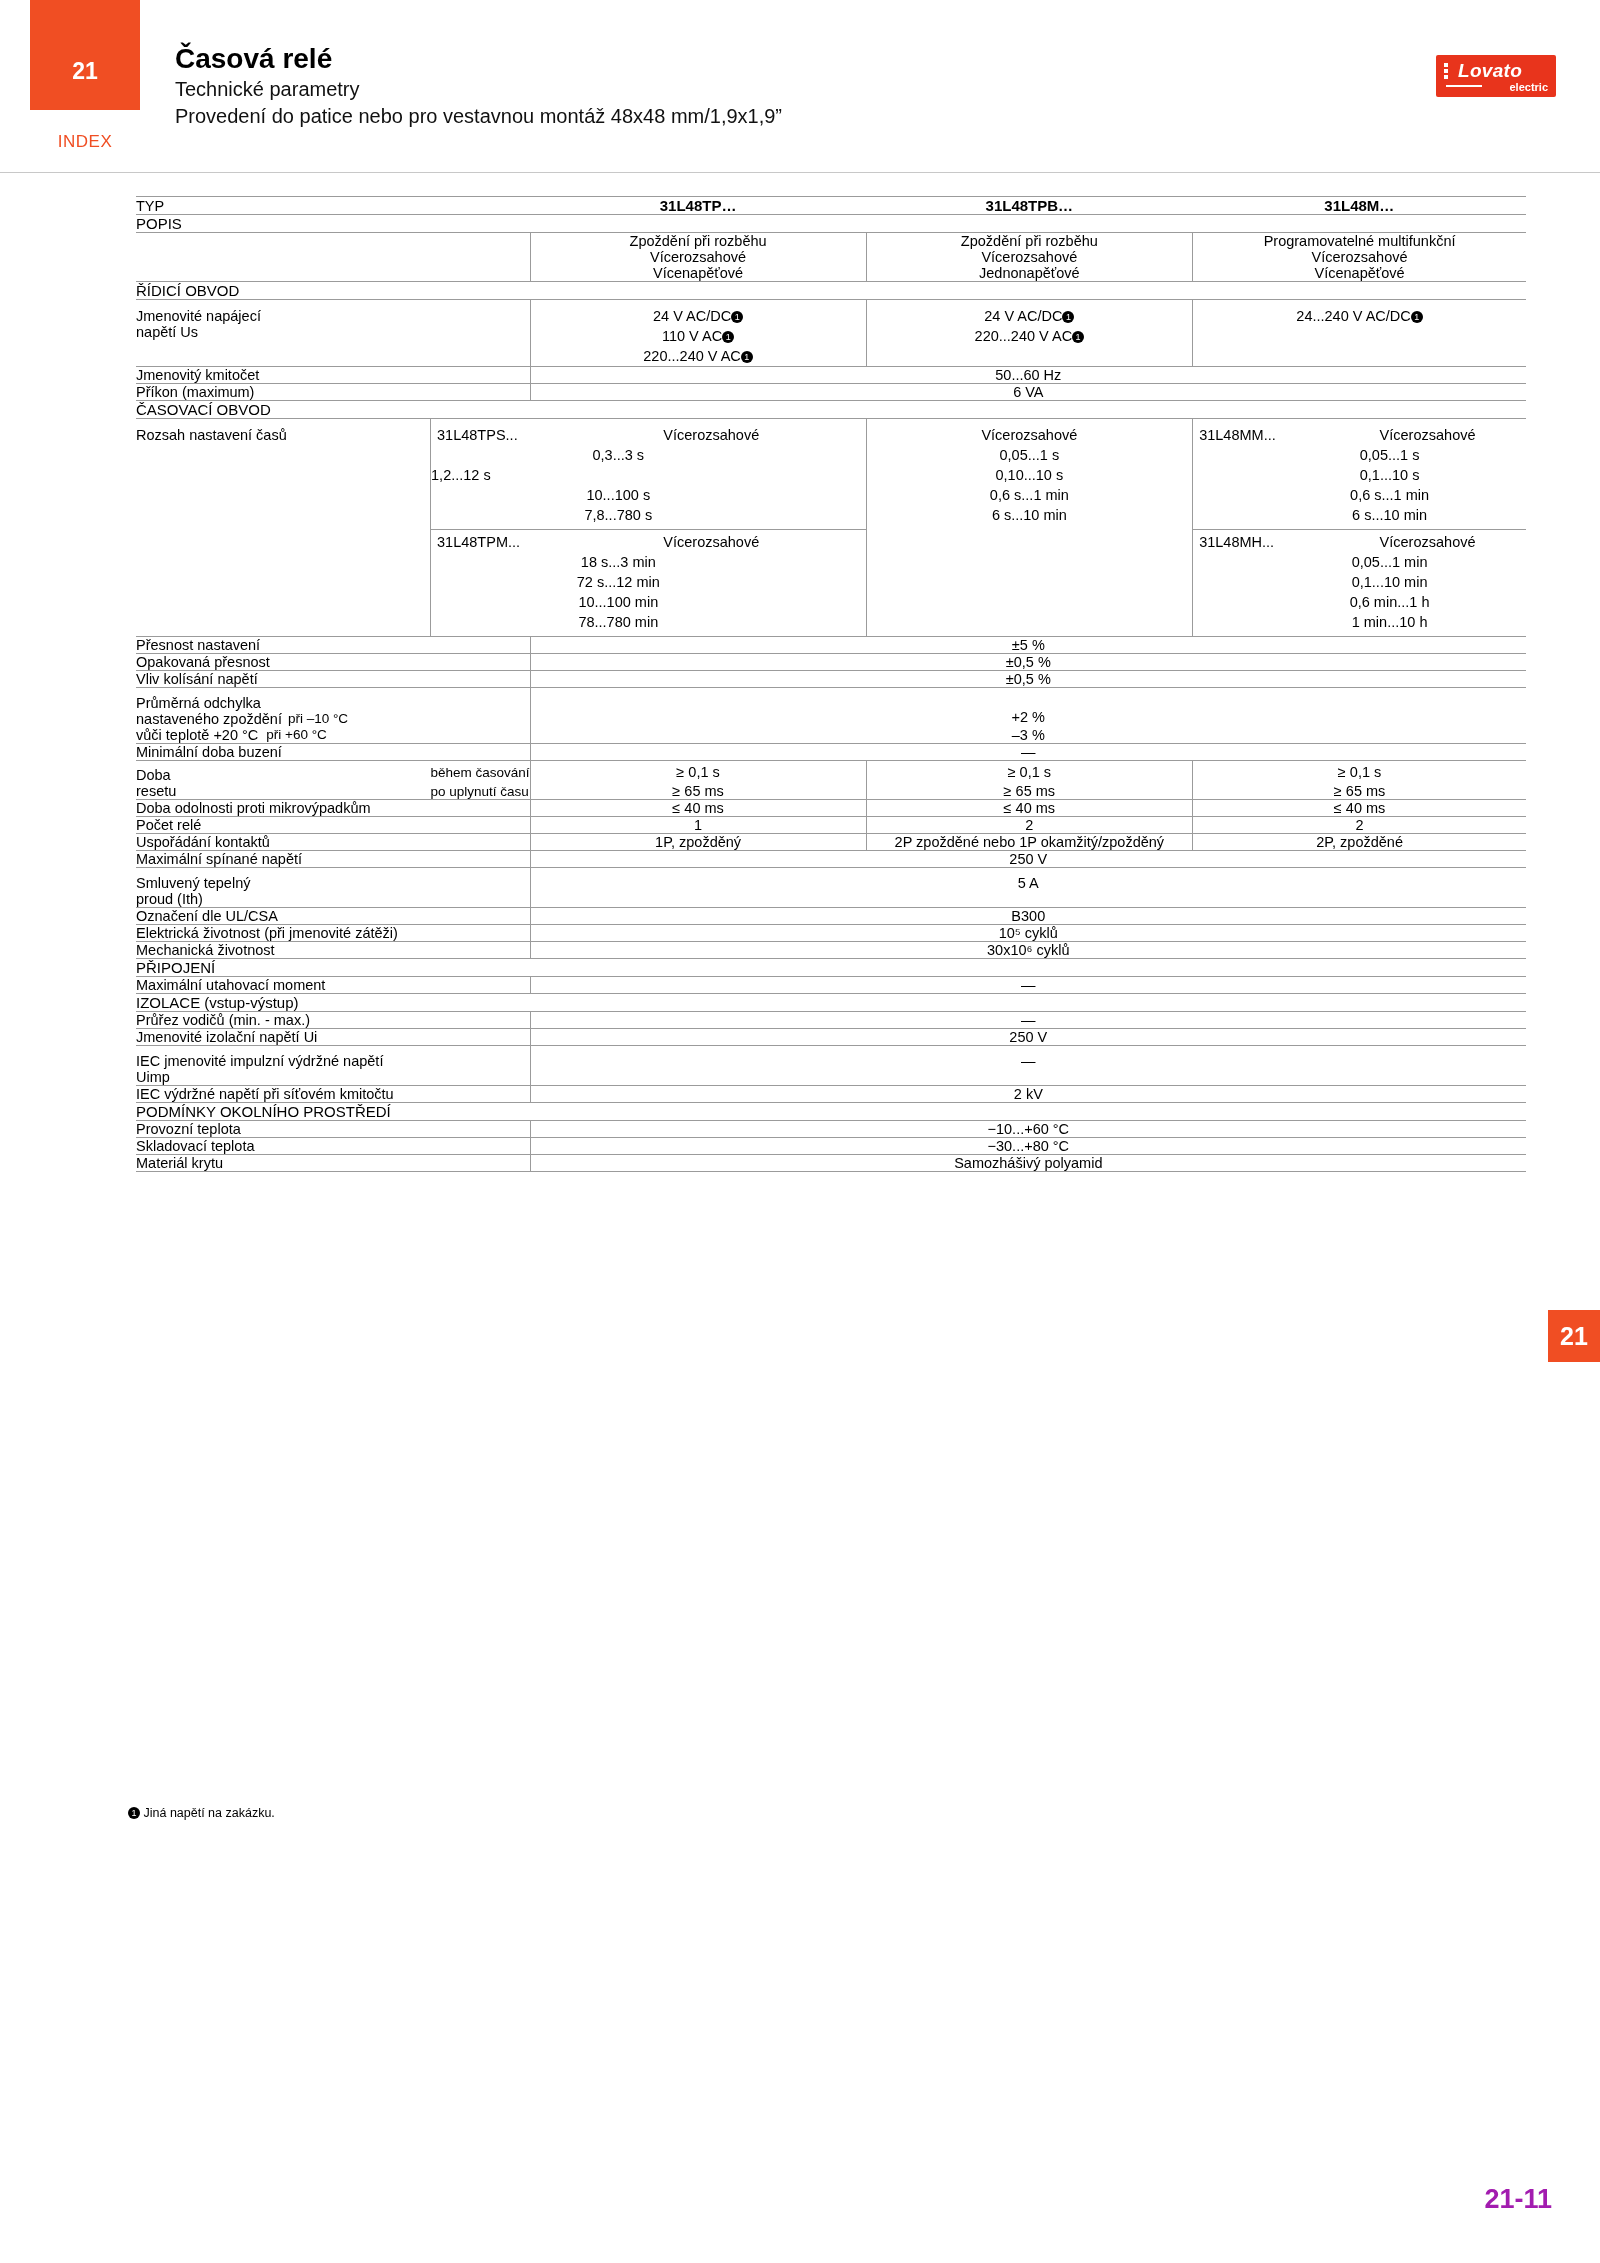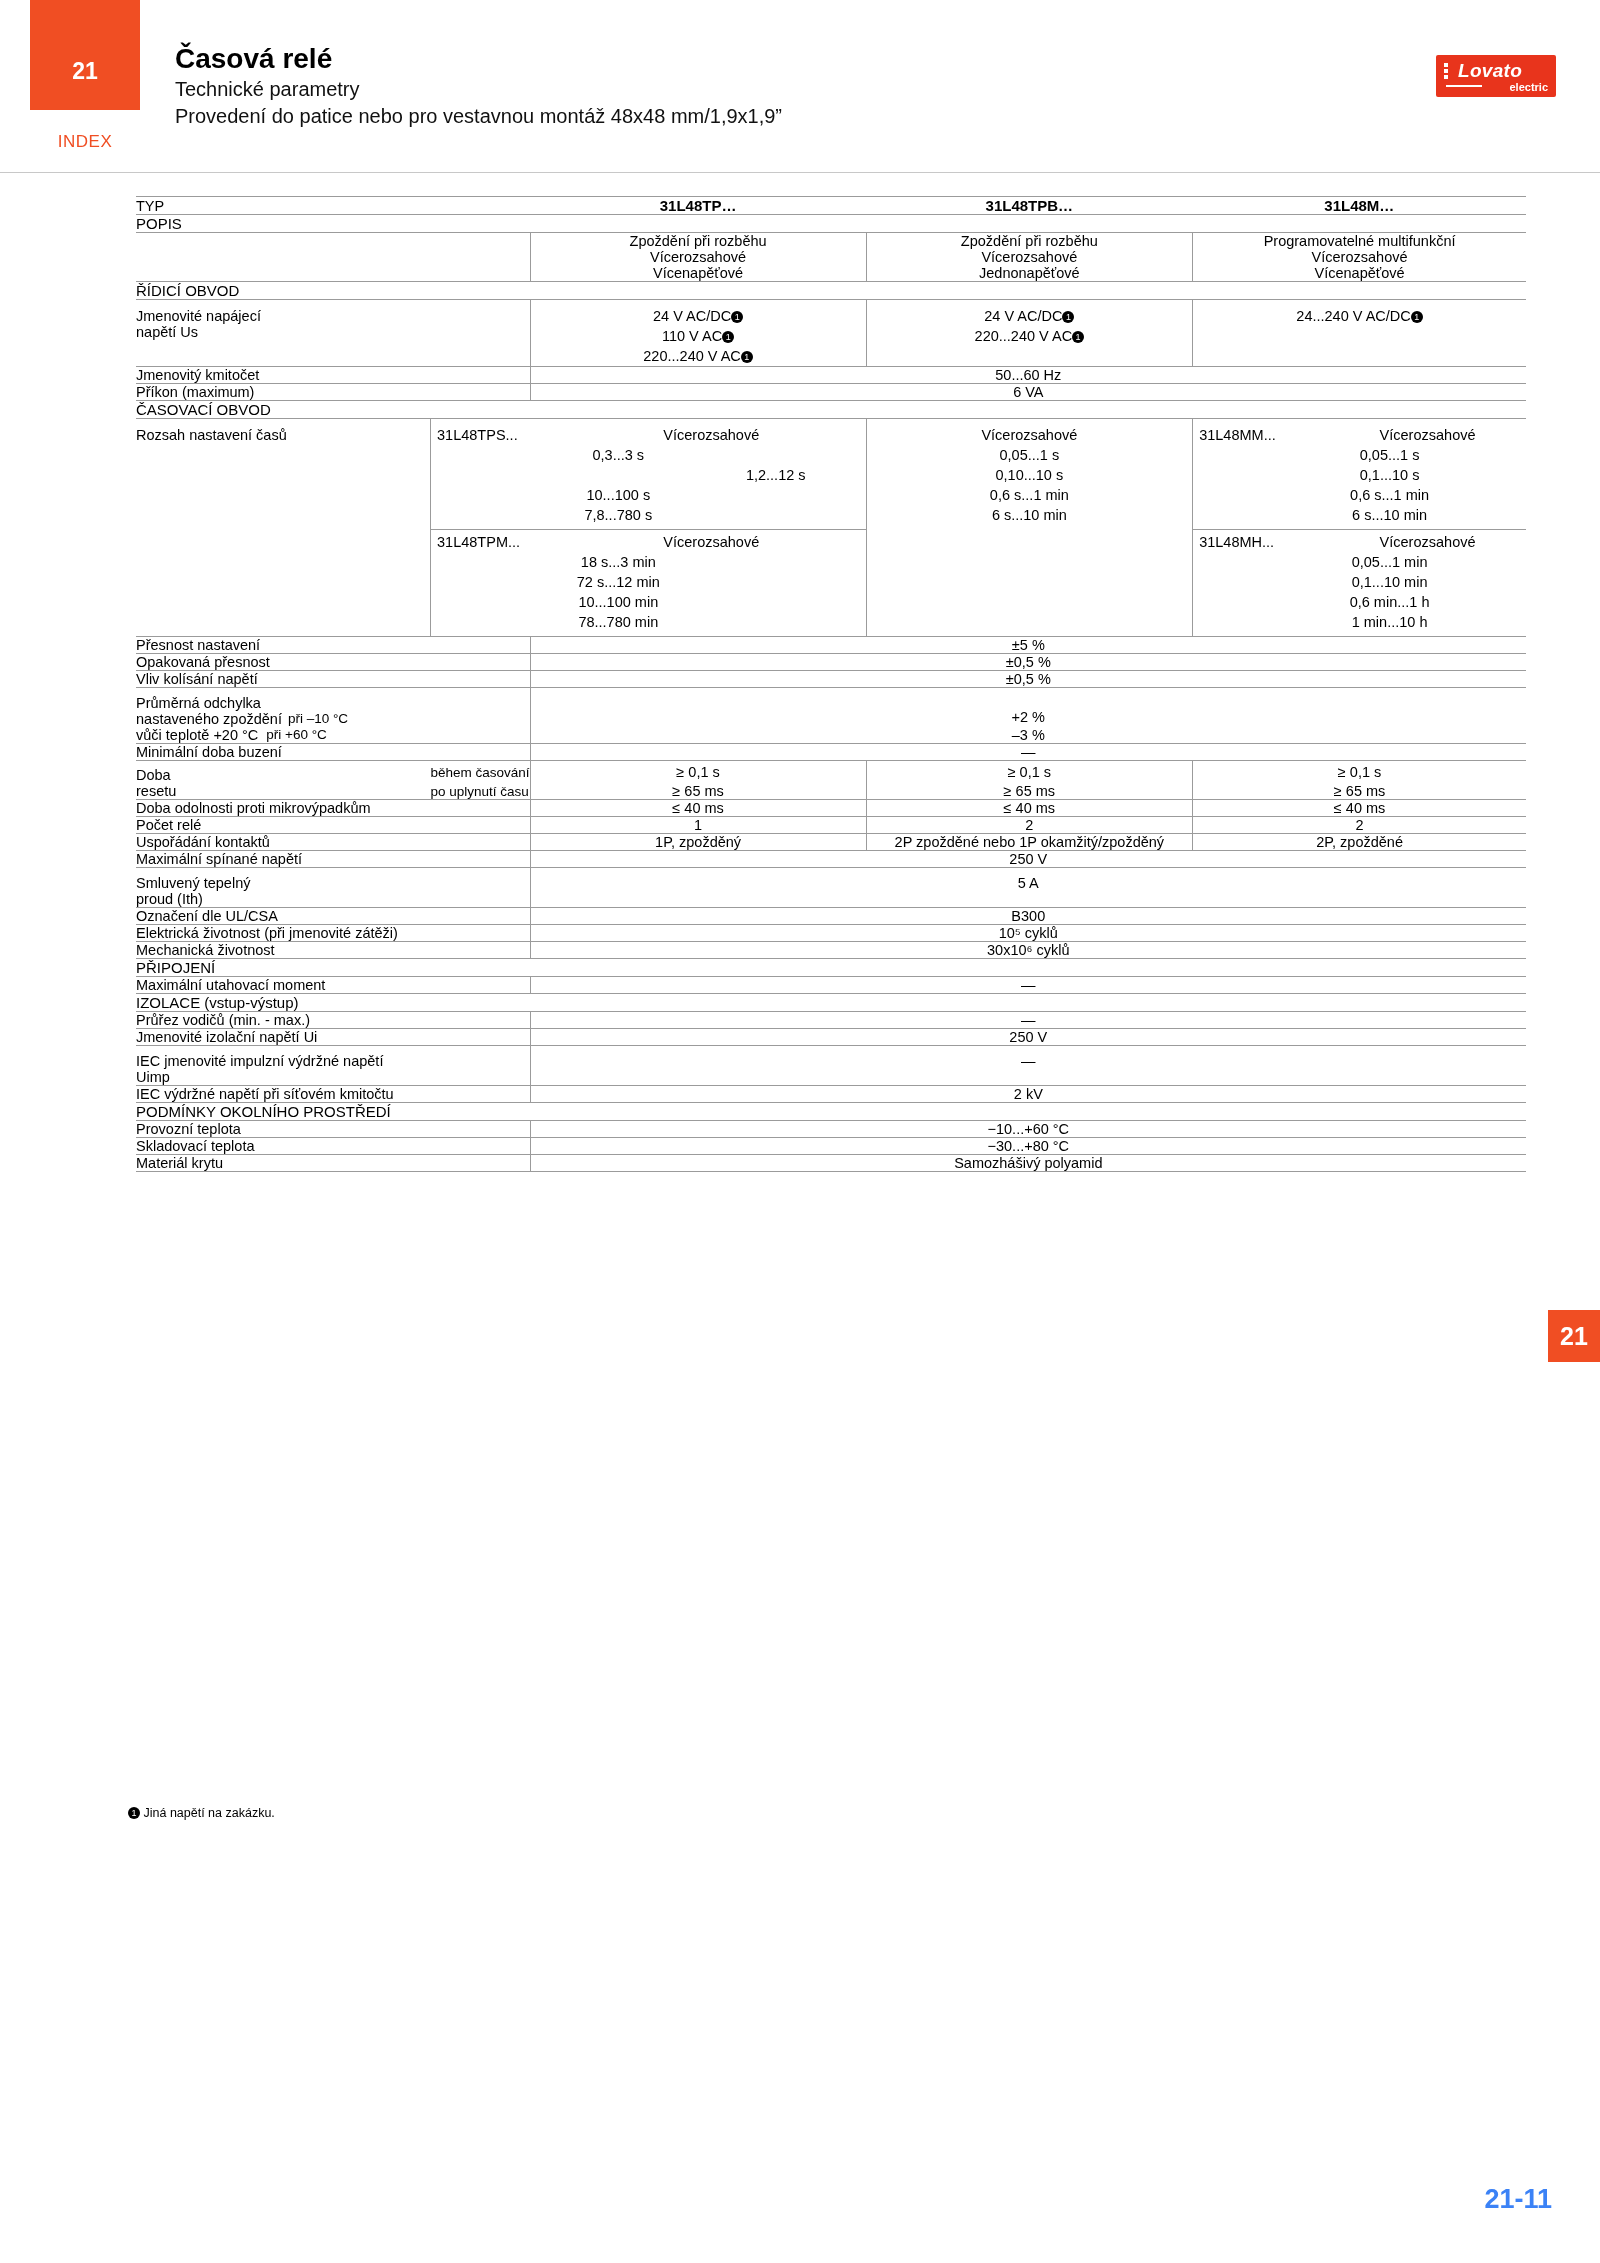--- a/index.html
+++ b/index.html
@@ -198,21 +198,21 @@
     background: #000;
     color: #fff;
     font-size: 9px;
     text-align: center;
     vertical-align: 1px;
   }
   .pagenum {
     position: absolute;
     right: 48px;
     bottom: 48px;
-    color: #3b82f6;
+    color: #a21caf;
     font-size: 27px;
     font-weight: bold;
   }
   .cellstack div { padding: 2px 0; }
 </style>
 </head>
 <body>
 
 <div class="page">
 
@@ -317,21 +317,21 @@
       </tr>
 
       <tr class="rule-top">
         <td class="lbl" style="vertical-align:top;padding-top:8px">Rozsah nastavení časů</td>
         <td colspan="2" class="vline-l" style="vertical-align:top;padding-top:6px">
           <div style="display:flex;padding:2px 0">
             <div style="width:120px;padding-left:6px">31L48TPS...</div>
             <div style="flex:1;text-align:center">Vícerozsahové</div>
           </div>
           <div style="text-align:center;padding:2px 0;padding-right:60px">0,3...3 s</div>
-          <div style="text-align:right;padding:2px 0;padding-right:60px">1,2...12 s</div>
+          <div style="text-align:left;padding:2px 0;padding-right:60px">1,2...12 s</div>
           <div style="text-align:center;padding:2px 0;padding-right:60px">10...100 s</div>
           <div style="text-align:center;padding:2px 0 6px;padding-right:60px">7,8...780 s</div>
         </td>
         <td class="ctr vline-l cellstack" style="vertical-align:top;padding-top:6px">
           <div>Vícerozsahové</div>
           <div>0,05...1 s</div>
           <div>0,10...10 s</div>
           <div>0,6 s...1 min</div>
           <div>6 s...10 min</div>
         </td>

